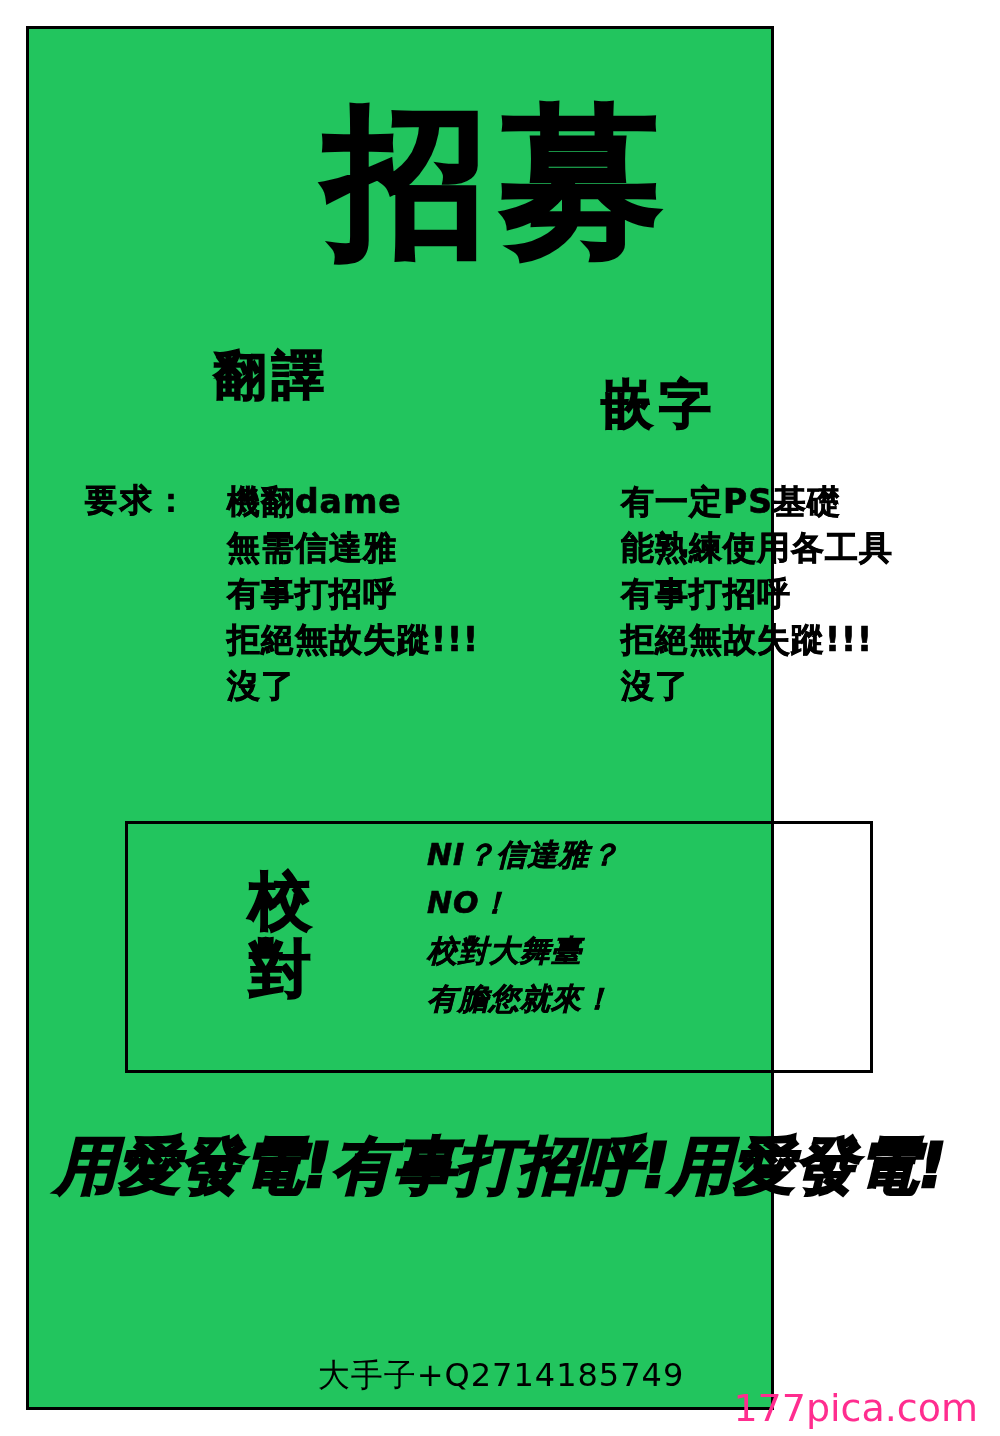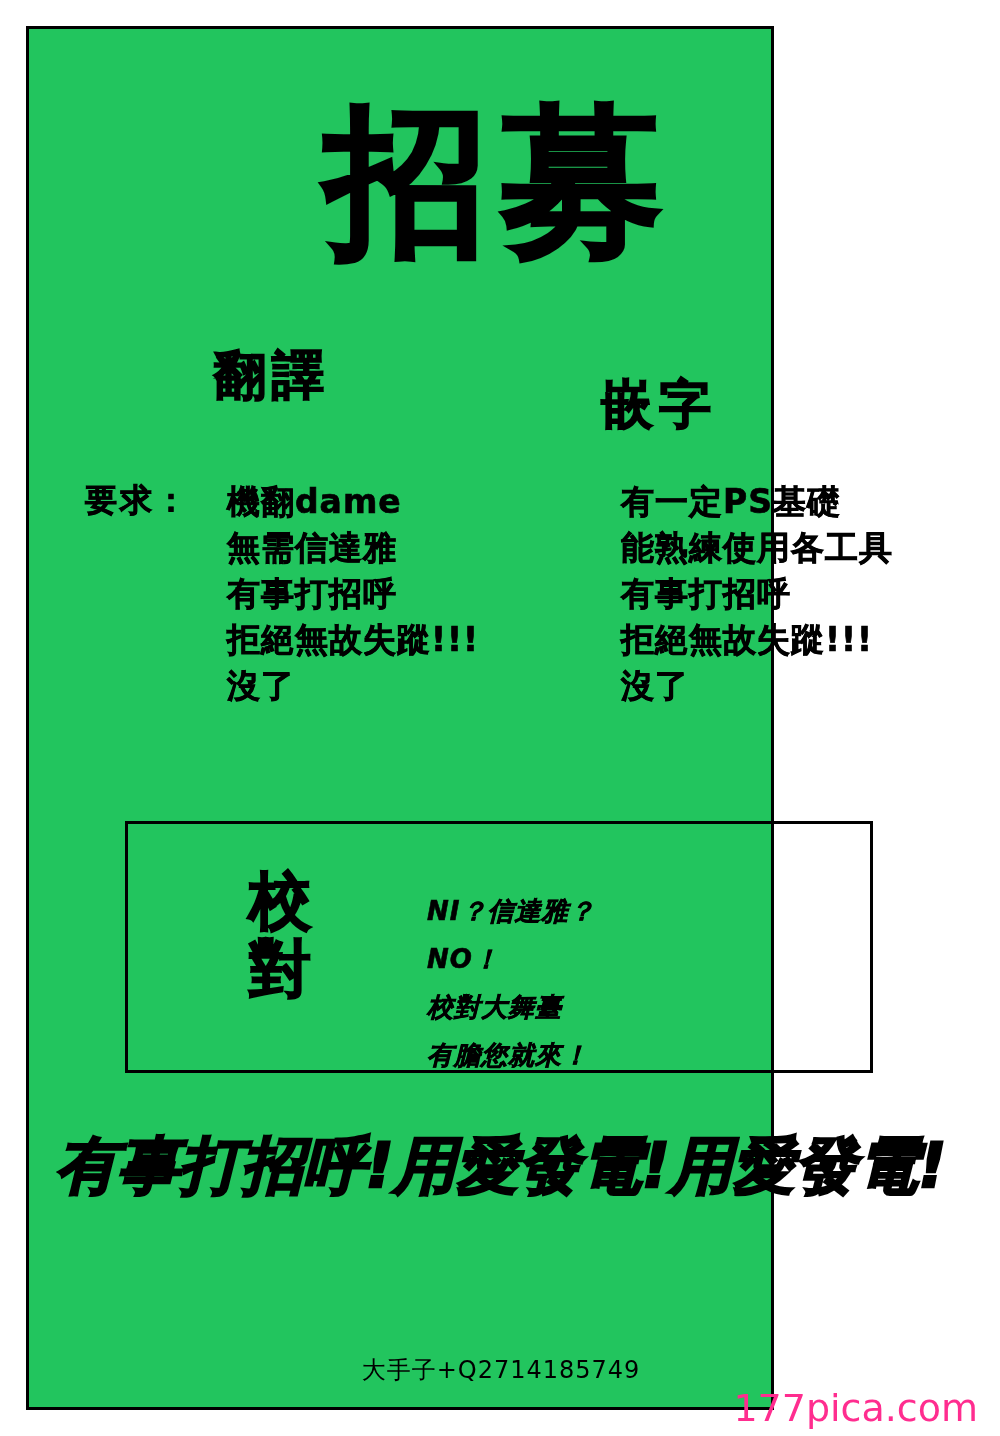--- a/index.html
+++ b/index.html
@@ -102,23 +102,23 @@
     font-weight: bold;
     font-size: 62px;
     line-height: 68px;
     color: #000;
     text-align: center;
     -webkit-text-stroke: 2px #000;
   }
   .proof-lines {
     position: absolute;
     left: 398px;
-    top: 858px;
-    font-weight: bold;
-    font-size: 26px;
+    top: 802px;
+    font-weight: bold;
+    font-size: 30px;
     line-height: 48px;
     letter-spacing: 1px;
     color: #000;
     -webkit-text-stroke: 0.6px #000;
     font-style: italic;
     white-space: nowrap;
   }
   .proof-lines div { height: 48px; }
 
   
@@ -136,21 +136,21 @@
     font-style: italic;
   }
 
   
   .contact {
     position: absolute;
     left: 0;
     top: 1325px;
     width: 944px;
     text-align: center;
-    font-size: 24px;
+    font-size: 32px;
     letter-spacing: 1px;
     color: #000;
   }
 
   
   .watermark {
     position: absolute;
     right: 22px;
     bottom: 6px;
     font-size: 38px;
@@ -190,19 +190,19 @@
 
     <div class="proof-box"></div>
     <div class="proof-title">校對</div>
     <div class="proof-lines">
       <div>NI？信達雅？</div>
       <div>NO！</div>
       <div>校對大舞臺</div>
       <div>有膽您就來！</div>
     </div>
 
-    <div class="slogan">有事打招呼!用愛發電!用愛發電!</div>
+    <div class="slogan">用愛發電!有事打招呼!用愛發電!</div>
 
     <div class="contact">大手子+Q2714185749</div>
   </div>
 
   <div class="watermark">177pica.com</div>
 </div>
 
 </body></html>

